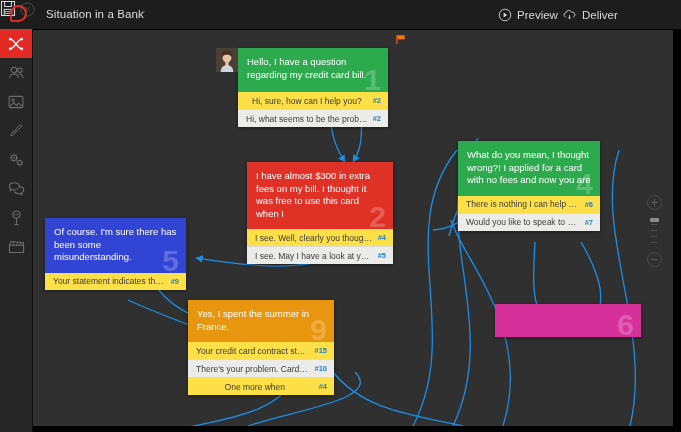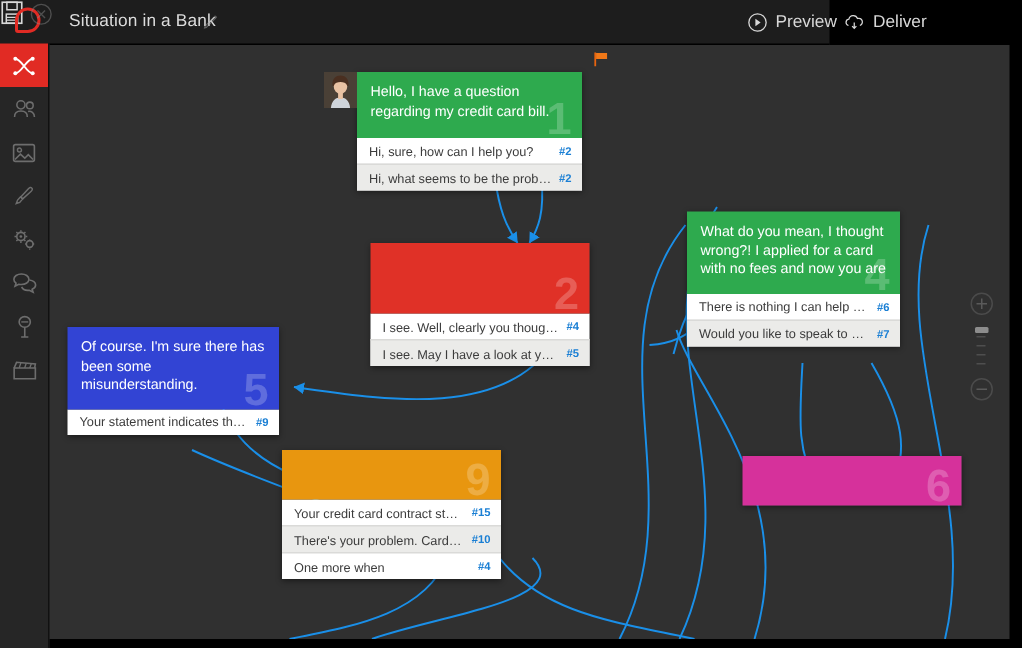--- a/index.html
+++ b/index.html
@@ -1,20 +1,20 @@
 <!DOCTYPE html>
 <html><head>
 <meta charset="utf-8">
 <style>
   html,body{margin:0;padding:0;background:#000;}
   body{width:681px;height:432px;overflow:hidden;font-family:"Liberation Sans",sans-serif;}
   #app{position:relative;width:681px;height:432px;background:#000;overflow:hidden;}
 
   
-  #titlebar{position:absolute;left:0;top:0;width:553px;height:29px;background:#1d1d1d;
+  #titlebar{position:absolute;left:0;top:0;width:681px;height:29px;background:#1d1d1d;
             border-bottom:1px solid #000;}
   #logo{position:absolute;left:10px;top:5px;width:19px;height:19px;}
   #logo .drop{width:17px;height:17px;border:2px solid #e12b24;
       border-radius:50% 50% 50% 2px;box-sizing:border-box;}
   #doc-title{position:absolute;left:46px;top:8px;font-size:11.5px;color:#dcdcdc;
              letter-spacing:.1px;white-space:nowrap;}
   #edit-pencil{position:absolute;left:134px;top:8px;width:13px;height:13px;opacity:.55;}
 
   .tb-btn{position:absolute;top:6px;height:18px;display:flex;align-items:center;gap:5px;
           color:#d8d8d8;font-size:11.5px;cursor:pointer;}
@@ -37,21 +37,21 @@
           overflow:hidden;}
   #links{position:absolute;left:0;top:0;width:640px;height:396px;}
 
   
   .node{position:absolute;box-shadow:0 1px 4px rgba(0,0,0,.45);}
   .node-head{position:relative;padding:8px 9px 9px 9px;color:#fff;font-size:9.5px;
              line-height:12.5px;box-sizing:border-box;}
   .node-num{position:absolute;right:7px;bottom:-3px;font-size:30px;line-height:30px;
             font-weight:bold;color:rgba(255,255,255,.22);}
   .node-head .txt{position:relative;z-index:2;max-width:125px;margin-top:16px;}
-  .replies{background:#ffffff;}
+  .replies{background:#fde047;text-align:center;}
   .reply{position:relative;height:17px;display:flex;align-items:center;
          border-top:1px solid #dadad8;padding:0 7px 0 8px;cursor:pointer;}
   .replies .reply:first-child{border-top:none;}
   .reply:nth-child(even){background:#ebebe9;}
   .reply .rtxt{font-size:8.5px;color:#3b3b3b;white-space:nowrap;overflow:hidden;
                text-overflow:ellipsis;flex:1;}
   .reply .rlink{font-size:7.5px;font-weight:bold;color:#1a7fd4;margin-left:5px;}
 
   #avatar{position:absolute;left:0;top:0;width:22px;height:24px;background:#3c3c3c;
           overflow:hidden;}
@@ -245,20 +245,21 @@
         <div class="reply">
           <span class="rtxt">Hi, what seems to be the problem?</span>
           <span class="rlink">#2</span>
         </div>
       </div>
     </div>
 
     <div class="node" style="left:214px;top:132px;width:146px;">
       <div class="node-head" style="background:#e03127;min-height:47px;">
         <span class="node-num">2</span>
+        <span class="txt">I have almost $300 in extra fees on my bill. I thought it was free to use this card when I</span>
       </div>
       <div class="replies">
         <div class="reply">
           <span class="rtxt">I see. Well, clearly you thought wr...</span>
           <span class="rlink">#4</span>
         </div>
         <div class="reply">
           <span class="rtxt">I see. May I have a look at your st...</span>
           <span class="rlink">#5</span>
         </div>
@@ -291,20 +292,21 @@
         <div class="reply">
           <span class="rtxt">Your statement indicates that the...</span>
           <span class="rlink">#9</span>
         </div>
       </div>
     </div>
 
     <div class="node" style="left:155px;top:270px;width:146px;">
       <div class="node-head" style="background:#e8960f;min-height:33px;">
         <span class="node-num">9</span>
+        <span class="txt">Yes, I spent the summer in France.</span>
       </div>
       <div class="replies">
         <div class="reply">
           <span class="rtxt">Your credit card contract states t...</span>
           <span class="rlink">#15</span>
         </div>
         <div class="reply">
           <span class="rtxt">There's your problem. Card trans...</span>
           <span class="rlink">#10</span>
         </div>

